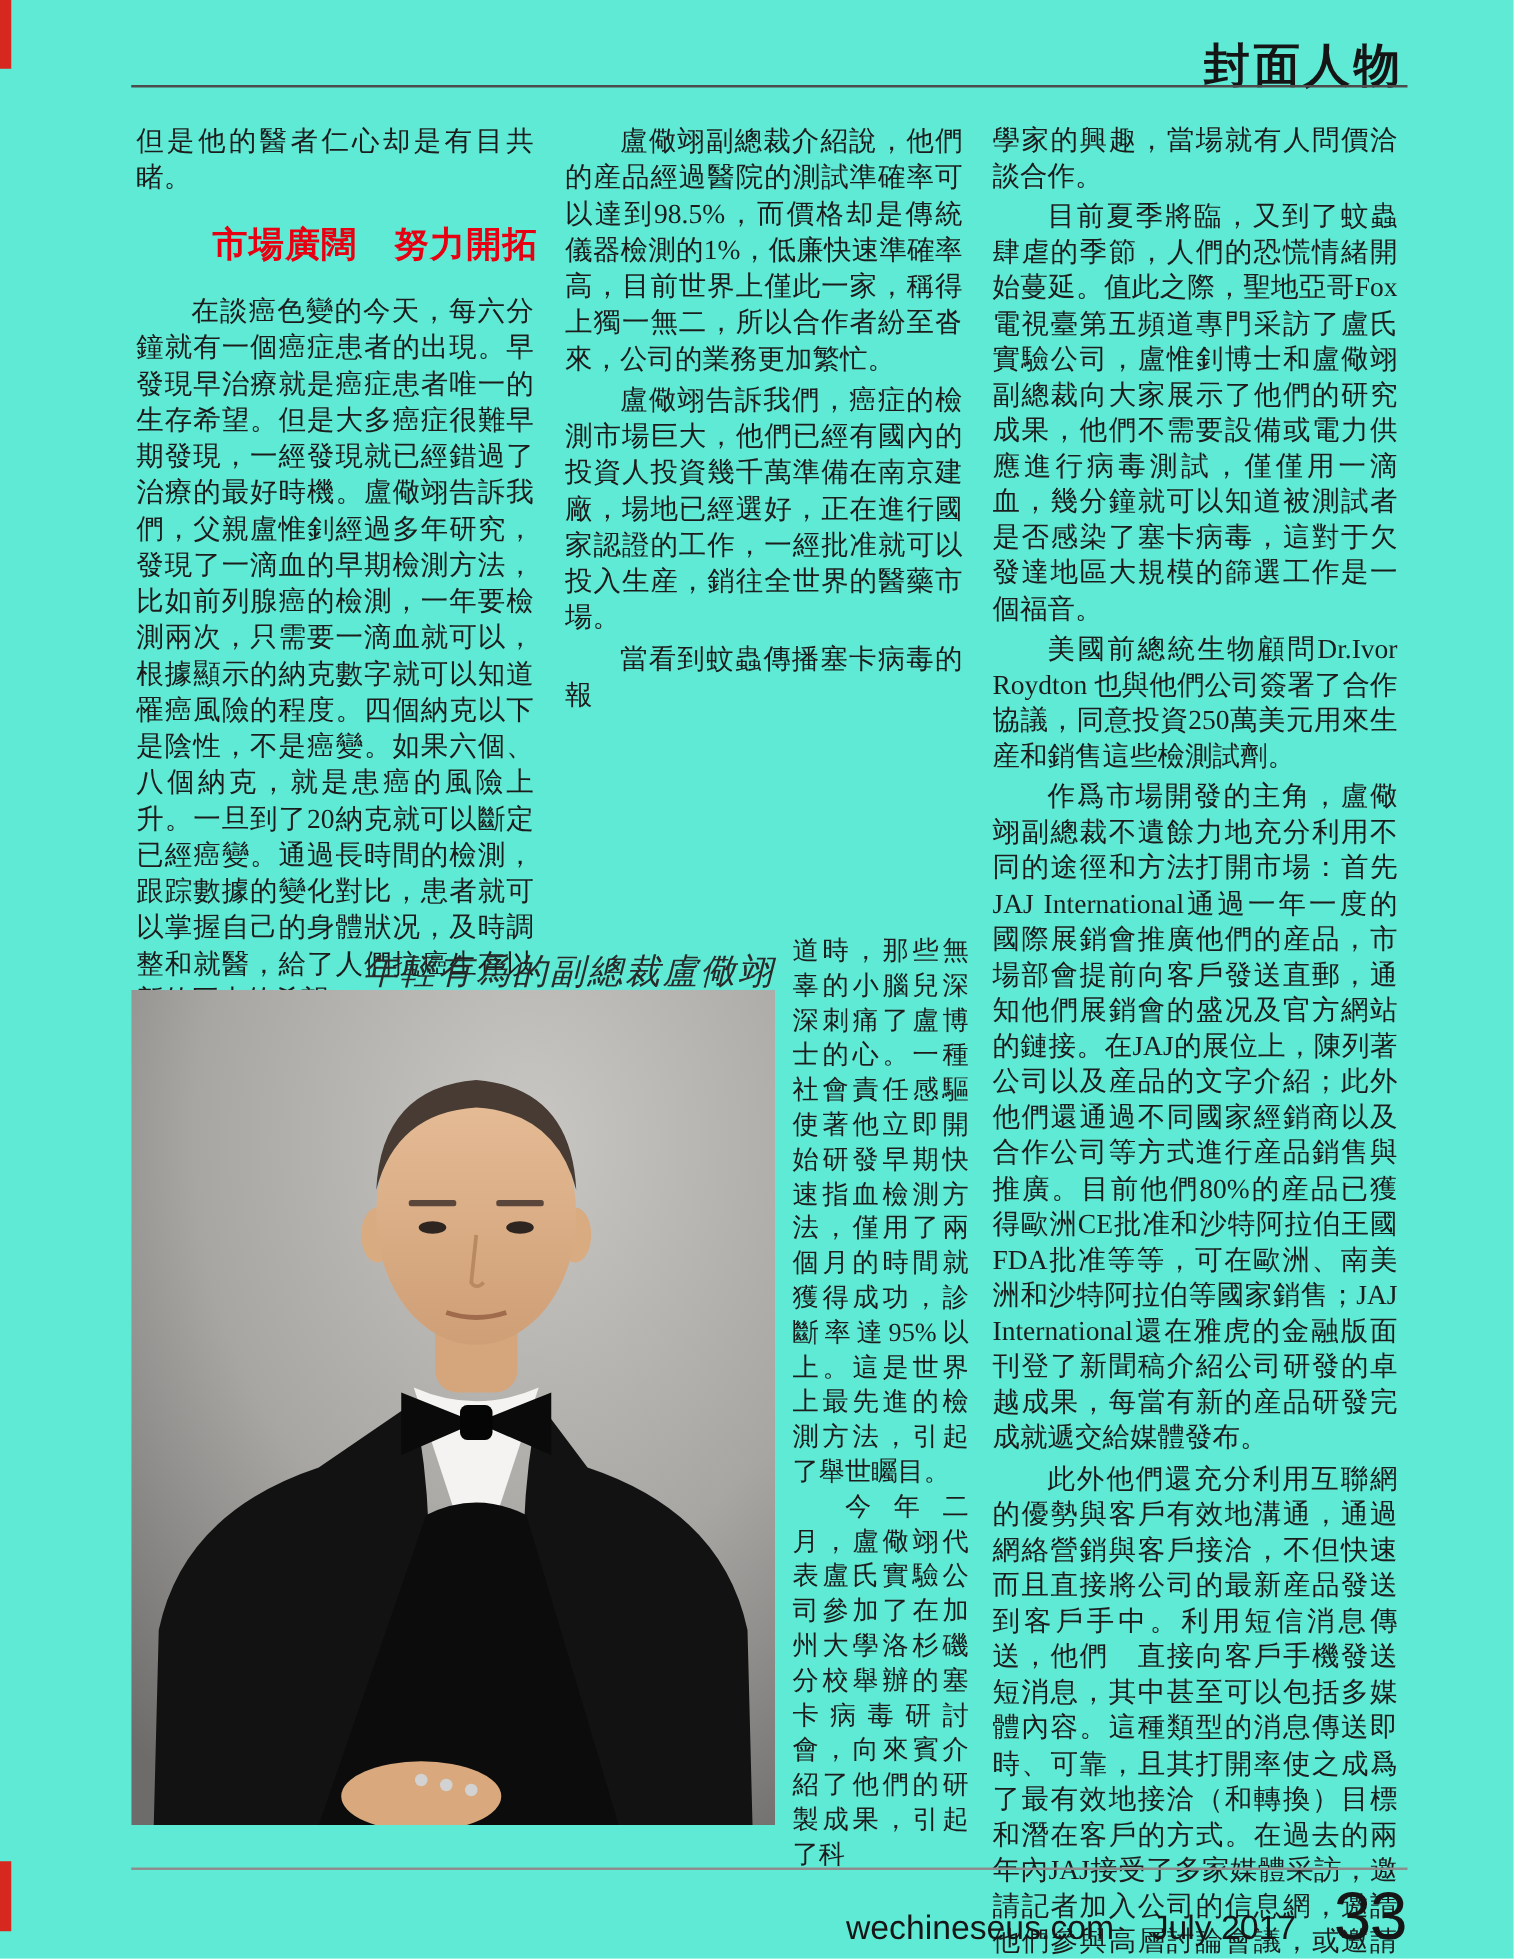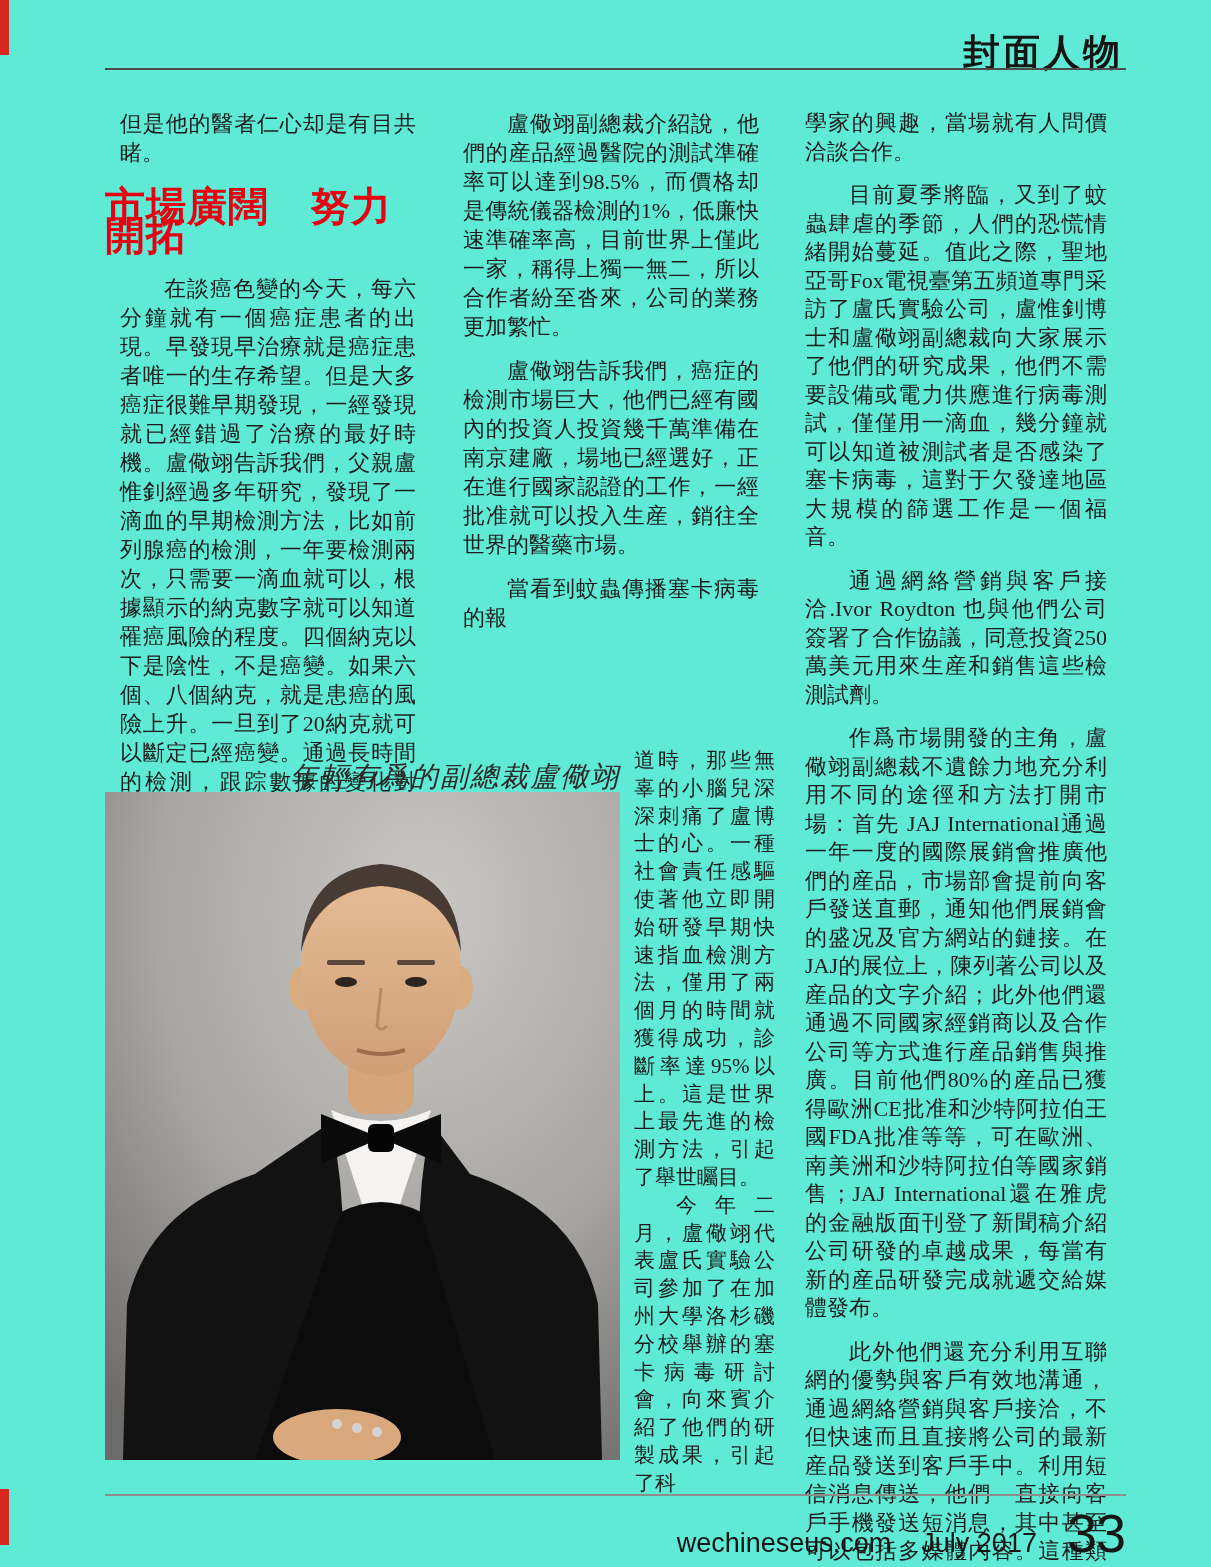--- a/index.html
+++ b/index.html
@@ -14,30 +14,30 @@
   .section-label{
     position:absolute;top:28px;right:88px;
     font-family:"Liberation Sans","DejaVu Sans",sans-serif;
     font-weight:bold;font-size:37px;letter-spacing:3px;color:#151515;
   }
   .header-rule{position:absolute;left:105px;top:68px;width:1021px;height:2px;background:#4c4c4c;}
   .footer-rule{position:absolute;left:105px;top:1494px;width:1021px;height:2px;background:#8d8d8d;}
 
   .col{position:absolute;top:94px;text-align:justify;text-justify:inter-ideograph;
        font-size:22px;line-height:29px;}
-  .col p{margin:15px;}
+  .col p{margin:4px;}
   .col p.indent{text-indent:2em;}
   .col-left{left:105px;width:326px;}
   .col-mid{left:448px;width:326px;}
   .col-right{left:790px;width:332px;line-height:28.5px;}
 
   .red-heading{
-    margin:25px 0 24px 0 !important;text-align:left;text-indent:0;
+    margin:25px 0 24px 0 !important;text-align:right;text-indent:0;
     font-family:"Liberation Sans","DejaVu Sans",sans-serif;
-    font-weight:bold;font-size:40px;color:#e60012;letter-spacing:1px;
+    font-weight:bold;font-size:28px;color:#e60012;letter-spacing:1px;
   }
 
   .col-mid-narrow{
     position:absolute;left:634px;top:747px;width:141px;
     text-align:justify;text-justify:inter-ideograph;
     font-size:21px;line-height:27.8px;
   }
   .col-mid-narrow p{margin:0;}
   .col-mid-narrow p.indent{text-indent:2em;}
 
@@ -133,21 +133,21 @@
 
       <circle cx="232" cy="632" r="5" fill="#d2d2d2"></circle>
       <circle cx="252" cy="636" r="5" fill="#d2d2d2"></circle>
       <circle cx="272" cy="640" r="5" fill="#d2d2d2"></circle>
     </svg>
   </div>
 
   <div class="col col-right">
     <p>學家的興趣，當場就有人問價洽談合作。</p>
     <p class="indent">目前夏季將臨，又到了蚊蟲肆虐的季節，人們的恐慌情緒開始蔓延。值此之際，聖地亞哥Fox電視臺第五頻道專門采訪了盧氏實驗公司，盧惟釗博士和盧儆翊副總裁向大家展示了他們的研究成果，他們不需要設備或電力供應進行病毒測試，僅僅用一滴血，幾分鐘就可以知道被測試者是否感染了塞卡病毒，這對于欠發達地區大規模的篩選工作是一個福音。</p>
-    <p class="indent">通過網絡營銷與客戶接洽.Ivor Roydton 也與他們公司簽署了合作協議，同意投資250萬美元用來生産和銷售這些檢測試劑。</p>
+    <p class="indent">美國前總統生物顧問Dr.Ivor Roydton 也與他們公司簽署了合作協議，同意投資250萬美元用來生産和銷售這些檢測試劑。</p>
     <p class="indent">作爲市場開發的主角，盧儆翊副總裁不遺餘力地充分利用不同的途徑和方法打開市場：首先 JAJ International通過一年一度的國際展銷會推廣他們的産品，市場部會提前向客戶發送直郵，通知他們展銷會的盛况及官方網站的鏈接。在JAJ的展位上，陳列著公司以及産品的文字介紹；此外他們還通過不同國家經銷商以及合作公司等方式進行産品銷售與推廣。目前他們80%的産品已獲得歐洲CE批准和沙特阿拉伯王國FDA批准等等，可在歐洲、南美洲和沙特阿拉伯等國家銷售；JAJ International還在雅虎的金融版面刊登了新聞稿介紹公司研發的卓越成果，每當有新的産品研發完成就遞交給媒體發布。</p>
     <p class="indent">此外他們還充分利用互聯網的優勢與客戶有效地溝通，通過網絡營銷與客戶接洽，不但快速而且直接將公司的最新産品發送到客戶手中。利用短信消息傳送，他們　直接向客戶手機發送短消息，其中甚至可以包括多媒體內容。這種類型的消息傳送即時、可靠，且其打開率使之成爲了最有效地接洽（和轉換）目標和潛在客戶的方式。在過去的兩年內JAJ接受了多家媒體采訪，邀請記者加入公司的信息網，邀請他們參與高層討論會議，或邀請他們參加公司主要産品與服務的演示活動，以提升JAJ Interna-</p>
   </div>
 
   <div class="footer-rule"></div>
   <div class="footer">
     <span class="site">wechineseus.com</span>
     <span class="issue">July 2017</span>
     <span class="pageno">33</span>
   </div>

